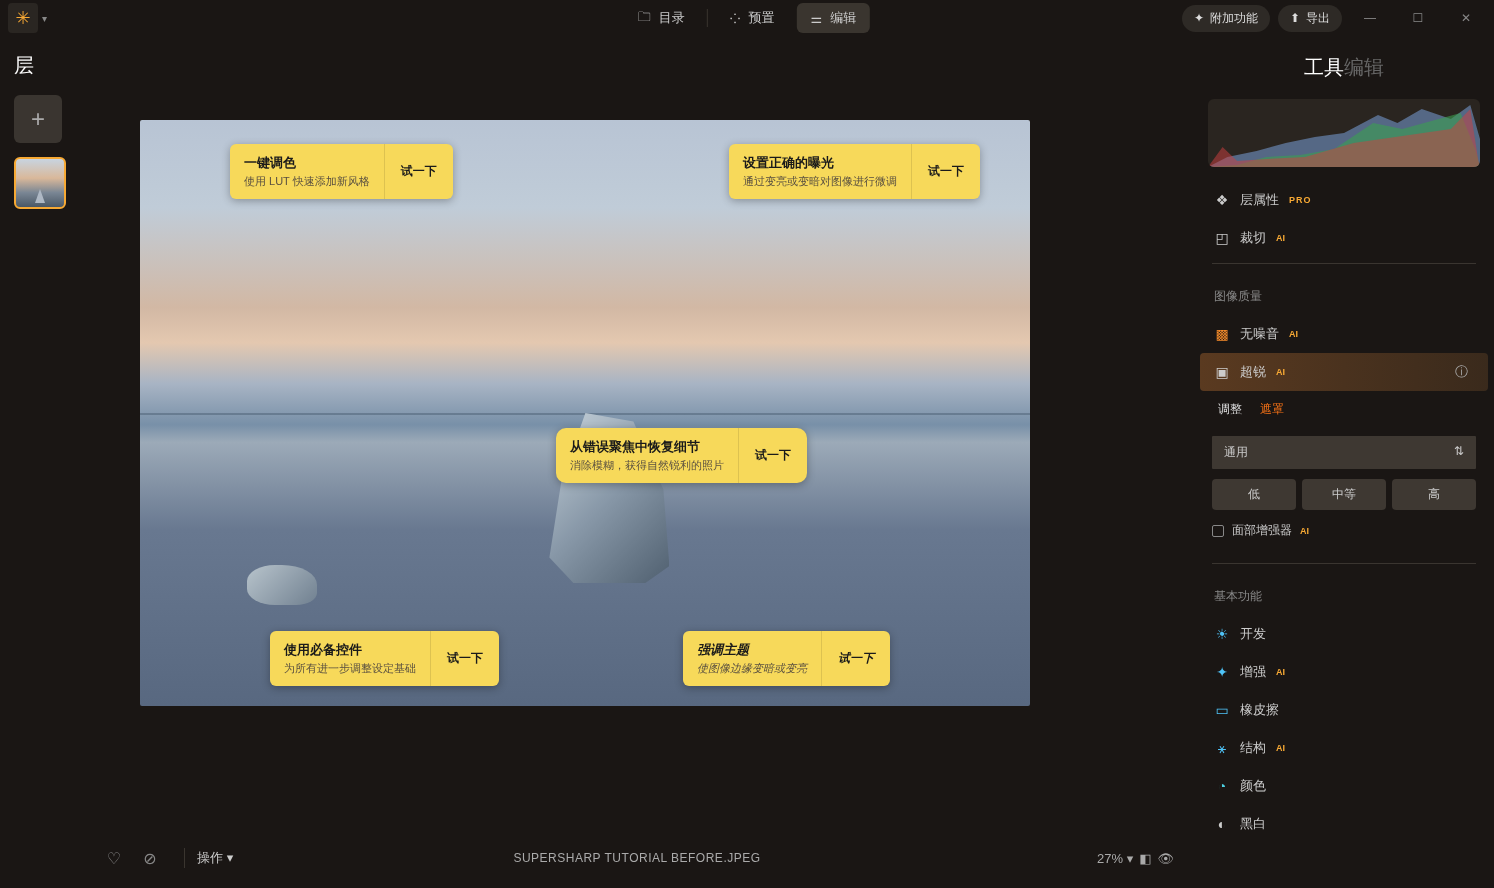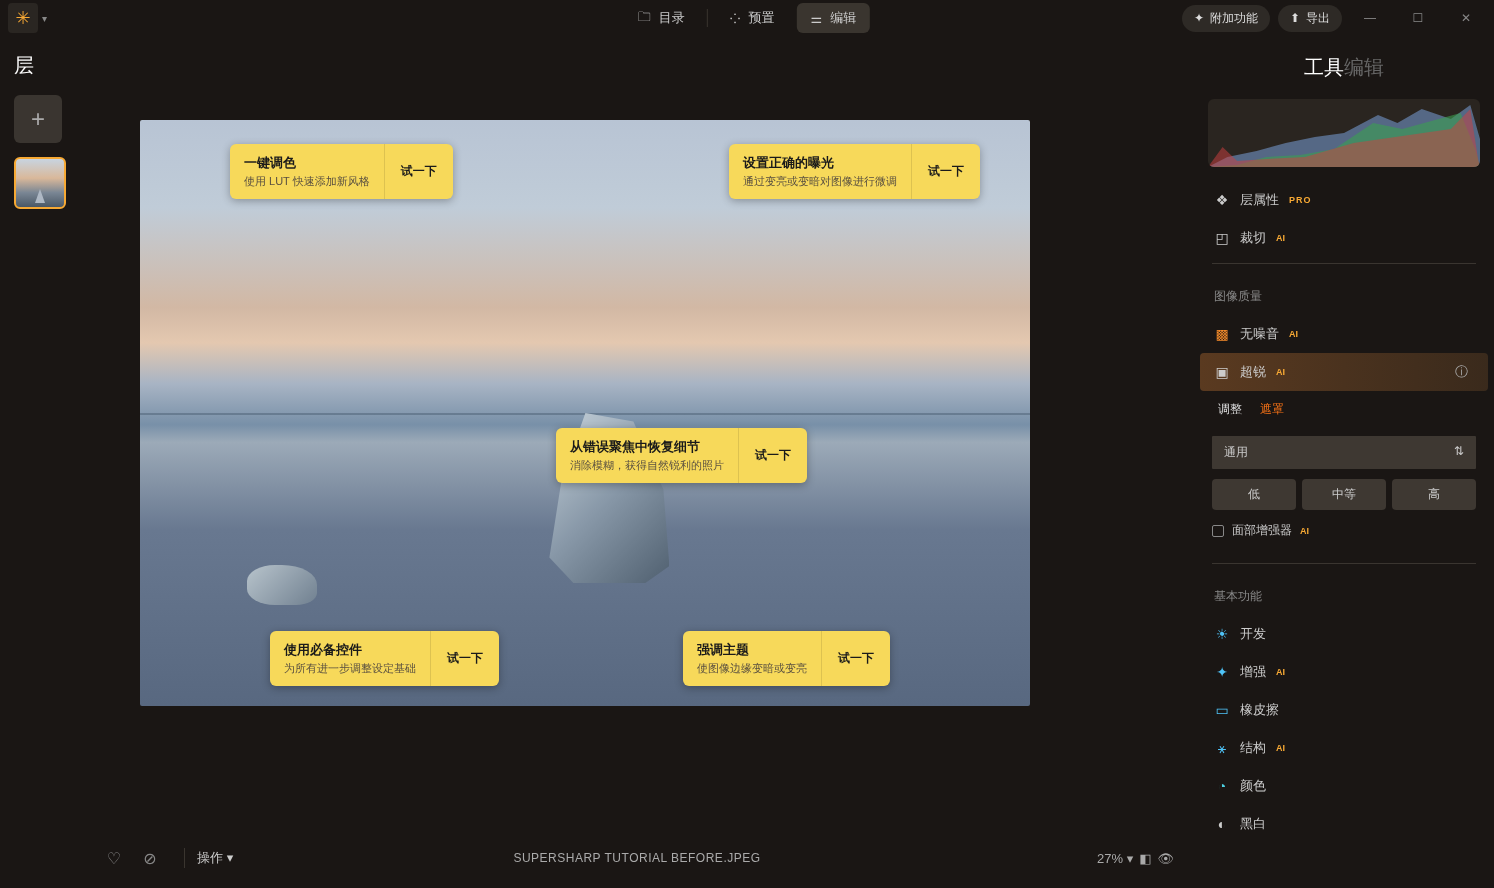--- a/index.html
+++ b/index.html
@@ -125,37 +125,37 @@
   </div>
 
   <div class="tip-card" style="right:50px;top:24px;">
     <div class="tip-body">
       <div class="tip-title">设置正确的曝光</div>
       <div class="tip-desc">通过变亮或变暗对图像进行微调</div>
     </div>
     <div class="tip-btn">试一下</div>
   </div>
 
-  <div class="tip-card" style="left:416px;top:308px;">
+  <div class="tip-card" style="left:416px;top:308px;border-radius:10px;">
     <div class="tip-body">
       <div class="tip-title">从错误聚焦中恢复细节</div>
       <div class="tip-desc">消除模糊，获得自然锐利的照片</div>
     </div>
     <div class="tip-btn">试一下</div>
   </div>
 
   <div class="tip-card" style="left:130px;bottom:20px;">
     <div class="tip-body">
       <div class="tip-title">使用必备控件</div>
       <div class="tip-desc">为所有进一步调整设定基础</div>
     </div>
     <div class="tip-btn">试一下</div>
   </div>
 
-  <div class="tip-card" style="right:140px;bottom:20px;">
+  <div class="tip-card" style="right:140px;bottom:20px;font-style:italic;">
     <div class="tip-body">
       <div class="tip-title">强调主题</div>
       <div class="tip-desc">使图像边缘变暗或变亮</div>
     </div>
     <div class="tip-btn">试一下</div>
   </div>
 </div>
 
 <div class="bottombar">
   <div class="bb-icon">♡</div>

